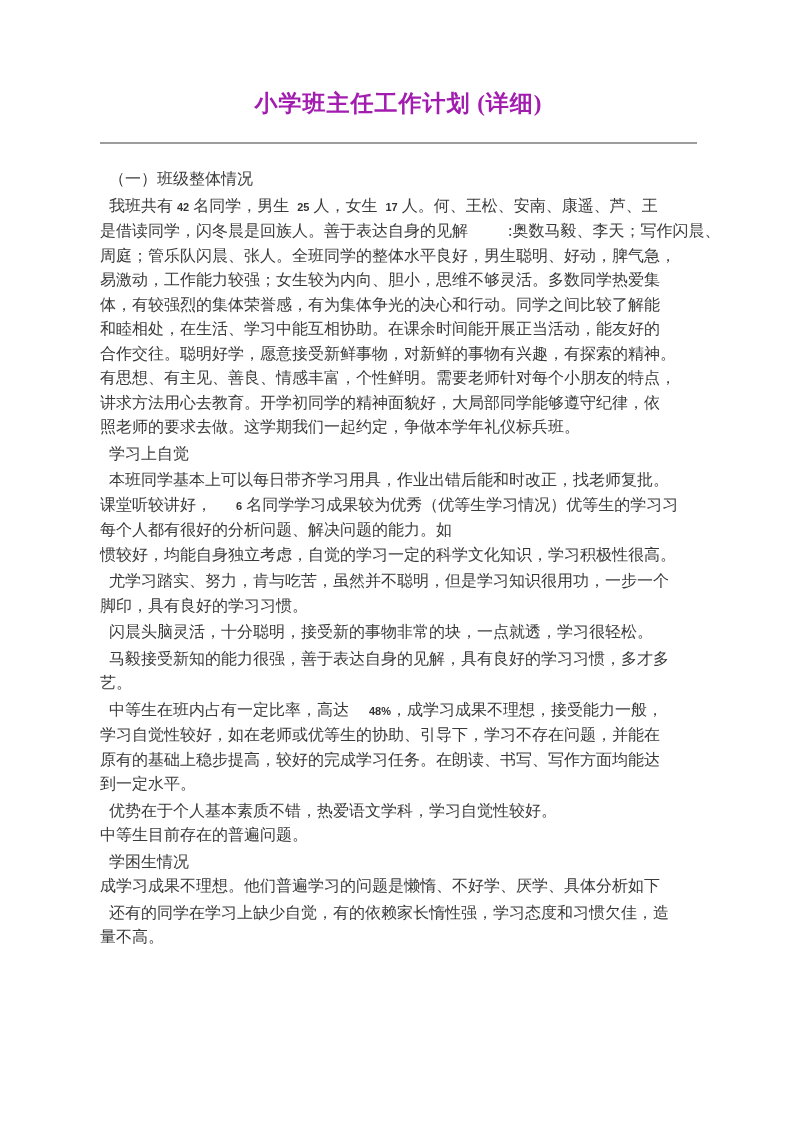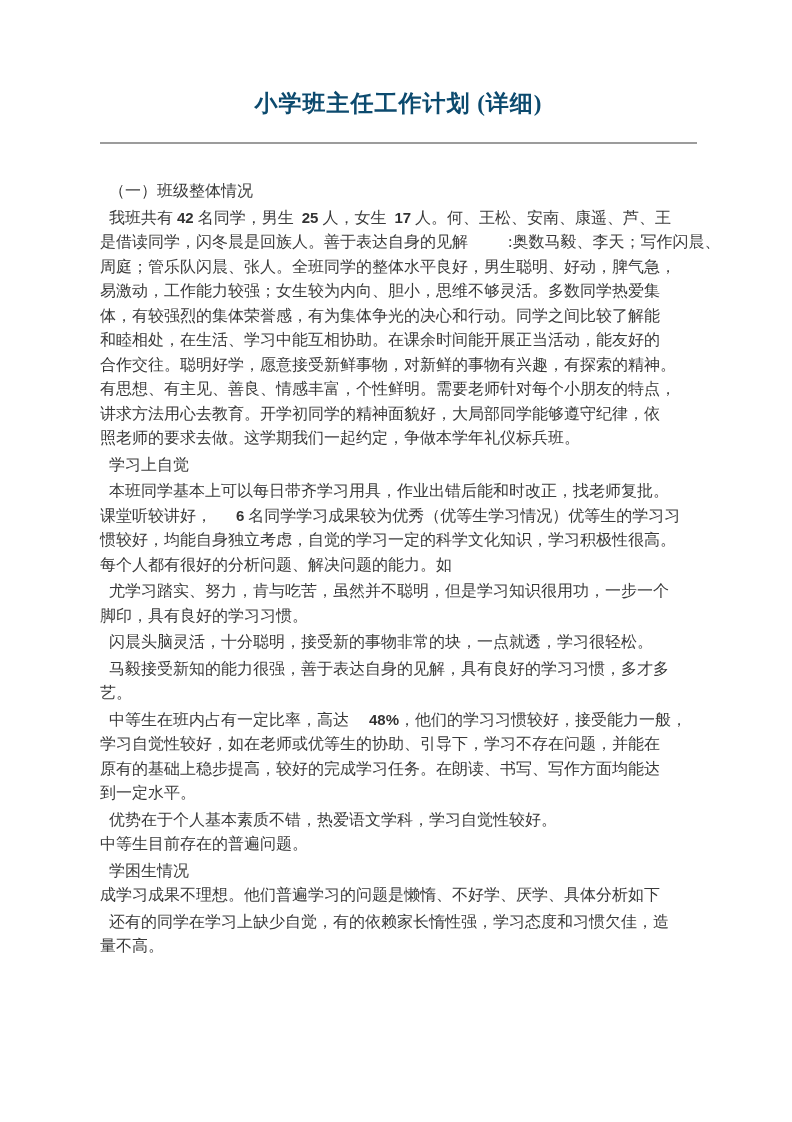--- a/index.html
+++ b/index.html
@@ -19,50 +19,50 @@
     background: #ffffff;
     padding: 88px 95px 0 100px;
     font-family: "Liberation Serif", "DejaVu Serif", serif;
   }
   .doc-title {
     margin: 0;
     text-align: center;
     font-size: 23px;
     font-weight: bold;
     line-height: 32px;
-    color: #0c4a6e;
+    color: #a21caf;
     letter-spacing: 1px;
     font-family: "Liberation Serif", "DejaVu Serif", serif;
   }
   .title-rule {
     height: 2px;
     margin-top: 22px;
     border: none;
     background: #9c9c9c;
   }
   .content {
-    margin-top: 35px;
+    margin-top: 23px;
     font-size: 16px;
     line-height: 24.5px;
     color: #3a3a3a;
   }
   .line {
     white-space: pre;
   }
   .line.para {
     padding-left: 9px;
     margin-top: 2px;
   }
   .line.para:first-child {
     margin-top: 0;
   }
   .num {
     font-family: "Liberation Sans", "DejaVu Sans", sans-serif;
     font-weight: bold;
-    font-size: 15px;
+    font-size: 11px;
     color: #333333;
   }
 </style>
 </head>
 <body>
 
 <div class="page">
   <h1 class="doc-title">小学班主任工作计划 (详细)</h1>
   <hr class="title-rule">
   <div class="content" id="doc-body">
@@ -73,28 +73,28 @@
       <div class="line"><span>易激动，工作能力较强；女生较为内向、胆小，思维不够灵活。多数同学热爱集</span></div>
       <div class="line"><span>体，有较强烈的集体荣誉感，有为集体争光的决心和行动。同学之间比较了解能</span></div>
       <div class="line"><span>和睦相处，在生活、学习中能互相协助。在课余时间能开展正当活动，能友好的</span></div>
       <div class="line"><span>合作交往。聪明好学，愿意接受新鲜事物，对新鲜的事物有兴趣，有探索的精神。</span></div>
       <div class="line"><span>有思想、有主见、善良、情感丰富，个性鲜明。需要老师针对每个小朋友的特点，</span></div>
       <div class="line"><span>讲求方法用心去教育。开学初同学的精神面貌好，大局部同学能够遵守纪律，依</span></div>
       <div class="line"><span>照老师的要求去做。这学期我们一起约定，争做本学年礼仪标兵班。</span></div>
       <div class="line para"><span>学习上自觉</span></div>
       <div class="line para"><span>本班同学基本上可以每日带齐学习用具，作业出错后能和时改正，找老师复批。</span></div>
       <div class="line"><span>课堂听较讲好，      </span><span class="num">6</span><span> 名同学学习成果较为优秀（优等生学习情况）优等生的学习习</span></div>
+      <div class="line"><span>每个人都有很好的分析问题、解决问题的能力。如</span></div>
       <div class="line"><span>惯较好，均能自身独立考虑，自觉的学习一定的科学文化知识，学习积极性很高。</span></div>
-      <div class="line"><span>每个人都有很好的分析问题、解决问题的能力。如</span></div>
       <div class="line para"><span>尤学习踏实、努力，肯与吃苦，虽然并不聪明，但是学习知识很用功，一步一个</span></div>
       <div class="line"><span>脚印，具有良好的学习习惯。</span></div>
       <div class="line para"><span>闪晨头脑灵活，十分聪明，接受新的事物非常的块，一点就透，学习很轻松。</span></div>
       <div class="line para"><span>马毅接受新知的能力很强，善于表达自身的见解，具有良好的学习习惯，多才多</span></div>
       <div class="line"><span>艺。</span></div>
-      <div class="line para"><span>中等生在班内占有一定比率，高达     </span><span class="num">48%</span><span>，他们的学习习惯较好，接受能力一般，</span></div>
+      <div class="line para"><span>中等生在班内占有一定比率，高达     </span><span class="num">48%</span><span>，成学习成果不理想，接受能力一般，</span></div>
       <div class="line"><span>学习自觉性较好，如在老师或优等生的协助、引导下，学习不存在问题，并能在</span></div>
       <div class="line"><span>原有的基础上稳步提高，较好的完成学习任务。在朗读、书写、写作方面均能达</span></div>
       <div class="line"><span>到一定水平。</span></div>
       <div class="line para"><span>优势在于个人基本素质不错，热爱语文学科，学习自觉性较好。</span></div>
       <div class="line"><span>中等生目前存在的普遍问题。</span></div>
       <div class="line para"><span>学困生情况</span></div>
       <div class="line"><span>成学习成果不理想。他们普遍学习的问题是懒惰、不好学、厌学、具体分析如下</span></div>
       <div class="line para"><span>还有的同学在学习上缺少自觉，有的依赖家长惰性强，学习态度和习惯欠佳，造</span></div>
       <div class="line"><span>量不高。</span></div>
     </div>

